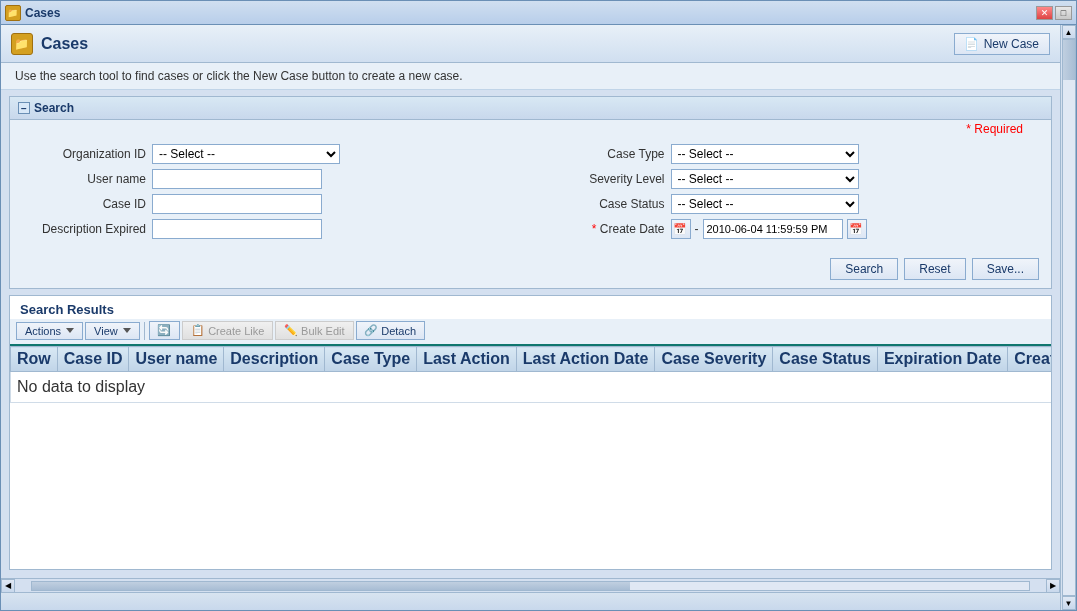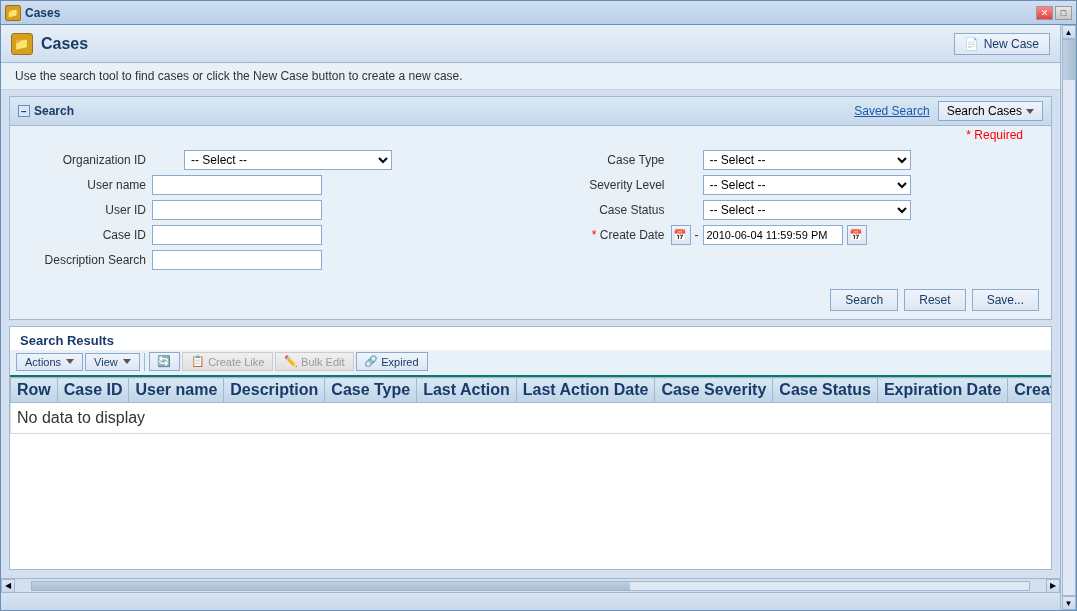--- a/index.html
+++ b/index.html
@@ -222,22 +222,21 @@
       width: 170px;
     }
     .form-select {
       height: 20px;
       border: 1px solid #8aabcf;
       background: #fff;
       font-size: 12px;
       padding: 1px 2px;
     }
     .form-select-wide {
-      width: 208px;
-      margin-left: 32px;
+      width: 188px;
     }
 
     .date-row {
       display: flex;
       align-items: center;
       gap: 4px;
     }
     .date-input {
       width: 140px;
       height: 20px;
@@ -492,27 +491,20 @@
       <div class="info-bar">
         <span>Use the search tool to find cases or click the New Case button to create a new case.</span>
       </div>
 
       <div class="search-section">
         <div class="search-header">
           <div class="search-toggle">
             <span class="minus-box">−</span>
             <span>Search</span>
           </div>
-          <div class="search-header-right">
-            <span class="saved-search-link">Saved Search</span>
-            <button class="search-cases-btn">
-              <span>Search Cases</span>
-              <span class="dropdown-arrow"></span>
-            </button>
-          </div>
         </div>
 
         <div class="required-note">
           <span>* Required</span>
         </div>
 
         <div class="search-form">
           <div class="search-form-inner">
 
             <div class="form-col">
@@ -520,29 +512,25 @@
                 <span class="form-label">Organization ID</span>
                 <select class="form-select form-select-wide">
                   <option>-- Select --</option>
                 </select>
               </div>
               <div class="form-row">
                 <span class="form-label">User name</span>
                 <input type="text" class="form-input form-input-text" style="">
               </div>
               <div class="form-row">
-                <span class="form-label">User ID</span>
-                <input type="text" class="form-input form-input-text" style="">
-              </div>
-              <div class="form-row">
                 <span class="form-label">Case ID</span>
                 <input type="text" class="form-input form-input-text" style="">
               </div>
               <div class="form-row">
-                <span class="form-label">Description Search</span>
+                <span class="form-label">Description Expired</span>
                 <input type="text" class="form-input form-input-text" style="">
               </div>
             </div>
 
             <div class="form-col">
               <div class="form-row">
                 <span class="form-label">Case Type</span>
                 <select class="form-select form-select-wide">
                   <option>-- Select --</option>
                 </select>
@@ -597,21 +585,21 @@
           <button class="toolbar-btn disabled">
             <span>📋</span>
             <span>Create Like</span>
           </button>
           <button class="toolbar-btn disabled">
             <span>✏️</span>
             <span>Bulk Edit</span>
           </button>
           <button class="toolbar-btn">
             <span>🔗</span>
-            <span>Expired</span>
+            <span>Detach</span>
           </button>
         </div>
 
         <div class="results-table-container">
           <table class="results-table">
             <thead>
               <tr>
                 <th>Row</th>
                 <th>Case ID</th>
                 <th>User name</th>

